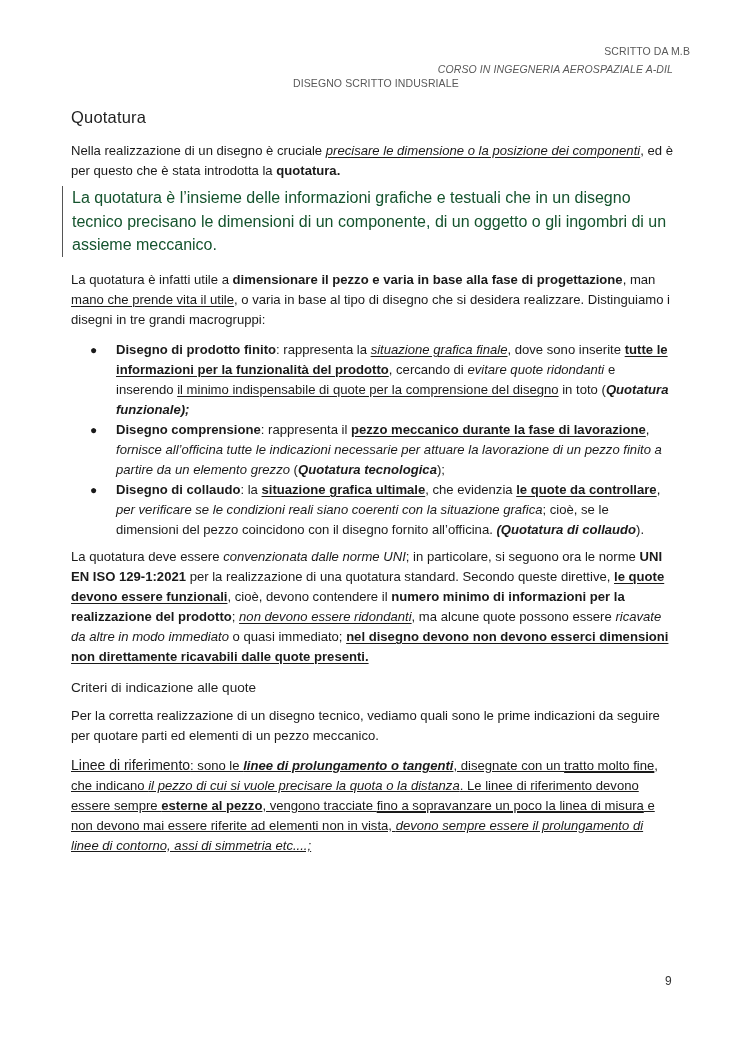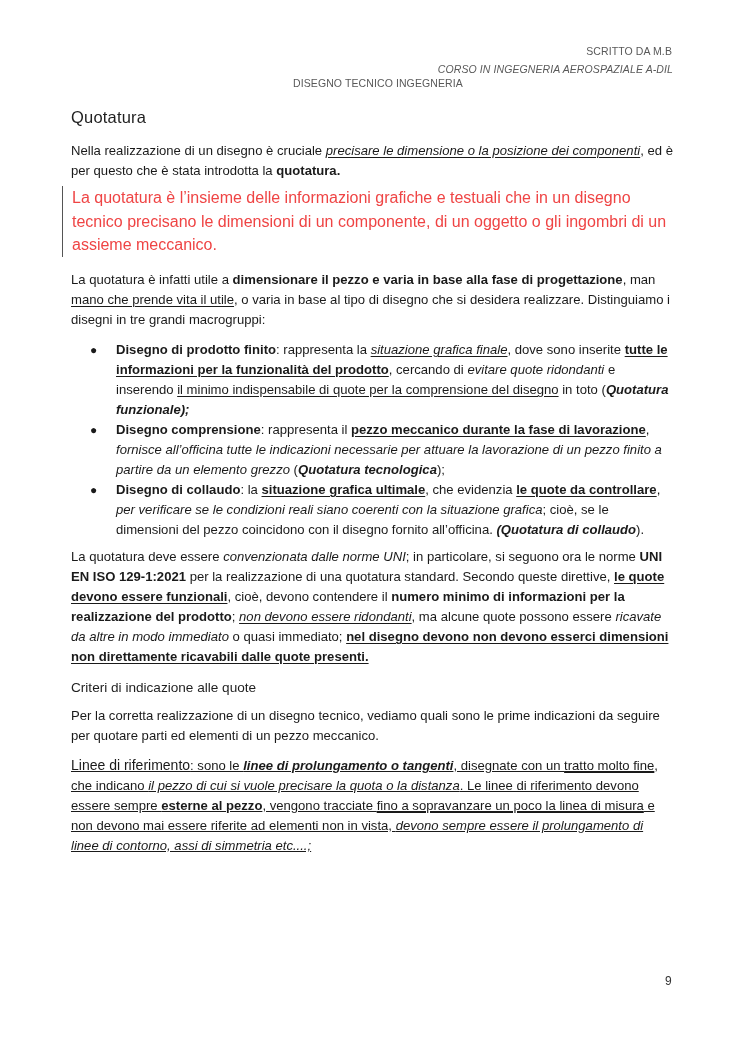--- a/index.html
+++ b/index.html
@@ -1,42 +1,42 @@
 <!DOCTYPE html>
 <html><head>
 <meta charset="utf-8">
 <style>
   html, body { margin:0; padding:0; background:#ffffff; }
   body { width:744px; height:1052px; position:relative; overflow:hidden;
          font-family:"Liberation Sans", sans-serif; color:#1a1a1a; }
   .page { position:absolute; left:0; top:0; width:744px; height:1052px; background:#fff; }
   .hdr { position:absolute; font-size:10.5px; color:#595959; letter-spacing:0.1px; }
-  .hdr.r1 { right:72px; top:45px; }
+  .hdr.r1 { right:54px; top:45px; }
   .hdr.r2 { right:71px; top:63px;font-style:italic; }
   .hdr.r3 { left:293px; top:77px; }
   .content { position:absolute; left:71px; width:602px; }
   h1 { margin:0; font-size:16.5px; font-weight:normal; color:#1f1f1f; letter-spacing:0.2px; }
   h2 { margin:0; font-size:13.6px; font-weight:normal; color:#1f1f1f; }
   p, li { font-size:13.1px; line-height:20px; margin:0; }
   .quote { position:absolute; left:62px; top:186px; width:612px; border-left:1.3px solid #555;
-           padding-left:9px; font-size:16px; line-height:23.5px; color:#ef4444; }
+           padding-left:9px; font-size:16px; line-height:23.5px; color:#14532d; }
   ul { margin:0; padding:0; list-style:none; }
   li { position:relative; padding-left:45px; }
   li .bullet { position:absolute; left:19px; top:0; font-size:12px; }
   u { text-decoration:underline; text-underline-offset:2px; }
   .pagenum { position:absolute; left:665px; top:974px; font-size:12px; color:#333; }
 </style>
 </head>
 <body>
 
 <div class="page">
 
   <div class="hdr r1">SCRITTO DA M.B</div>
   <div class="hdr r2">CORSO IN INGEGNERIA AEROSPAZIALE A-DIL</div>
-  <div class="hdr r3">DISEGNO TECNICO INGEGNERIA</div>
+  <div class="hdr r3">DISEGNO SCRITTO INDUSRIALE</div>
 
   <div class="content" style="top:108px;">
     <h1>Quotatura</h1>
   </div>
 
   <div class="content" style="top:141px;">
     <p><span>Nella realizzazione di un disegno è cruciale </span><u><i>precisare le dimensione o la posizione dei componenti</i></u><span>, ed è per questo che è stata introdotta la </span><b>quotatura.</b></p>
   </div>
 
   <div class="quote">La quotatura è l’insieme delle informazioni grafiche e testuali che in un disegno tecnico precisano le dimensioni di un componente, di un oggetto o gli ingombri di un assieme meccanico.</div>

